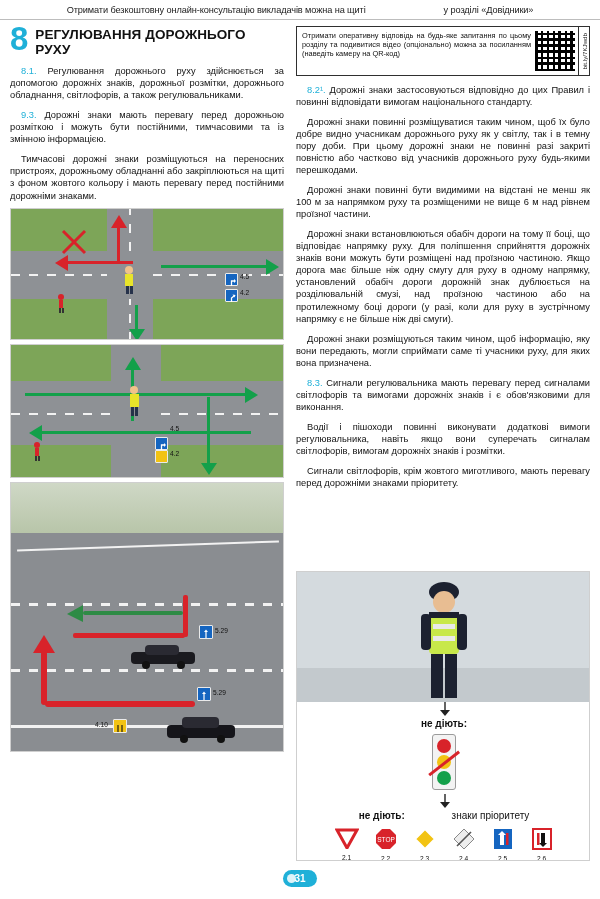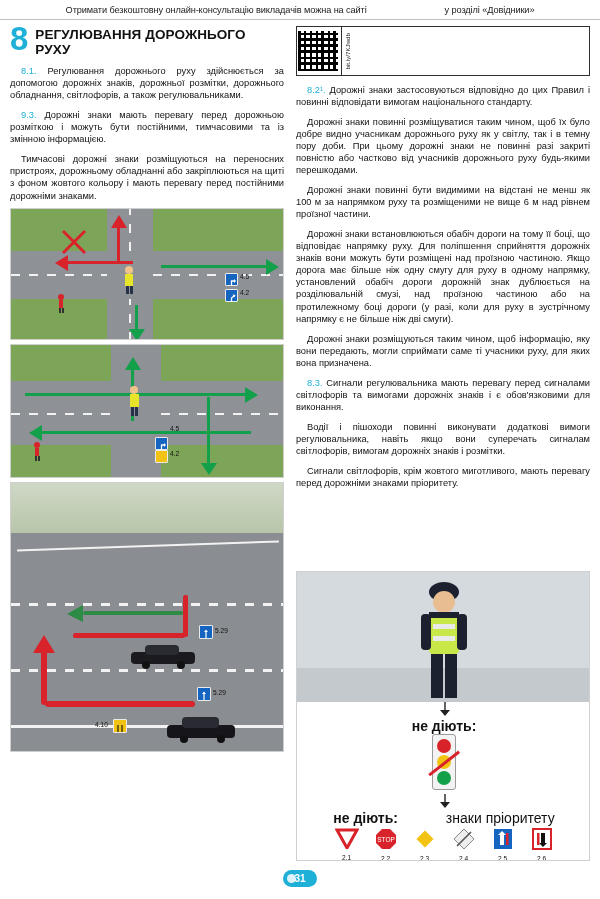--- a/index.html
+++ b/index.html
@@ -169,21 +169,21 @@
   }
   .fig-photo {
     position: absolute; left: 0; top: 0;
     width: 294px; height: 130px;
     background: linear-gradient(#cfd6db, #e6eaec);
   }
   .fig-caption {
     position: absolute;
     left: 0; width: 294px;
     text-align: center;
-    font-size: 14px; font-weight: bold; color: #111;
+    font-size: 10px; font-weight: bold; color: #111;
   }
   .traffic-light {
     position: absolute;
     width: 24px; height: 56px;
     background: #f3f3f3;
     border: 1px solid #9b9b9b;
     border-radius: 3px;
     display: flex; flex-direction: column;
     align-items: center; justify-content: space-around;
     padding: 3px 0;
@@ -224,21 +224,21 @@
     border-radius: 50%;
     background: #fff; opacity: .85;
   }
 </style>
 </head>
 <body>
 
 <div class="page">
 
   <div class="topbar">
-    <span>Отримати безкоштовну онлайн-консультацію викладачів можна на сайті </span>
+    <span>Отримати безкоштовну онлайн-консультацію викладачів можна на щиті </span>
       <span class="green">green-way.com.ua</span>
       <span> у розділі «Довідники»</span>
   </div>
 
   <div class="col-left">
 
     <div class="chapter">
       <div class="chapter-num">8</div>
       <div class="chapter-title">РЕГУЛЮВАННЯ ДОРОЖНЬОГО РУХУ</div>
     </div>
@@ -413,20 +413,21 @@
             <path d="M4 10 L4 3 M8 10 L8 3" stroke="#111" stroke-width="1.1"></path>
           </svg>
       </div>
       <div class="sign-badge" style="left:84px; top:238px;">4.10</div>
     </div>
   </div>
 
   <div class="col-right">
 
     <div class="qr-box">
+      <div class="qr-text">Отримати оперативну відповідь на будь-яке запитання по цьому розділу та подивитися відео (опціонально) можна за посиланням (наведіть камеру на QR-код)</div>
       <div class="qr-img">
         <div class="qr-code"></div>
       </div>
       <div class="qr-side">
         <span>bit.ly/7KJwdb</span>
       </div>
     </div>
 
     <p class="body"><span class="num">8.2¹.</span><span> Дорожні знаки застосовуються відповідно до цих Правил і повинні відповідати вимогам національного стандарту.</span></p>
     <p class="body"><span>Дорожні знаки повинні розміщуватися таким чином, щоб їх було добре видно учасникам дорожнього руху як у світлу, так і в темну пору доби. При цьому дорожні знаки не повинні разі закриті повністю або частково від учасників дорожнього руху будь-якими перешкодами.</span></p>

